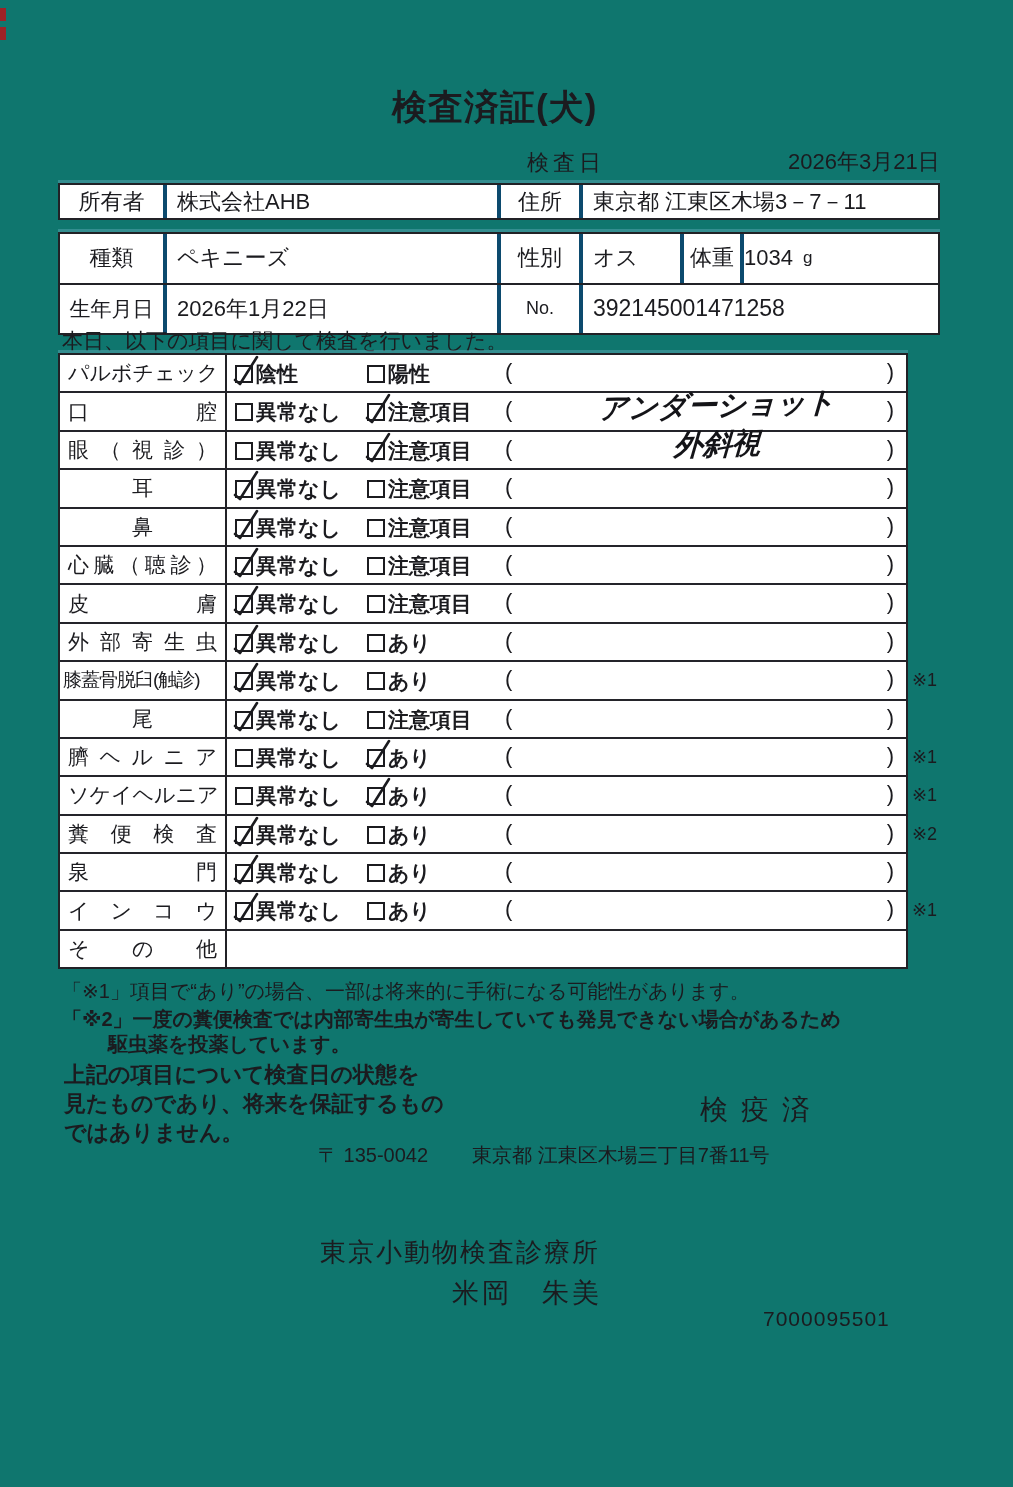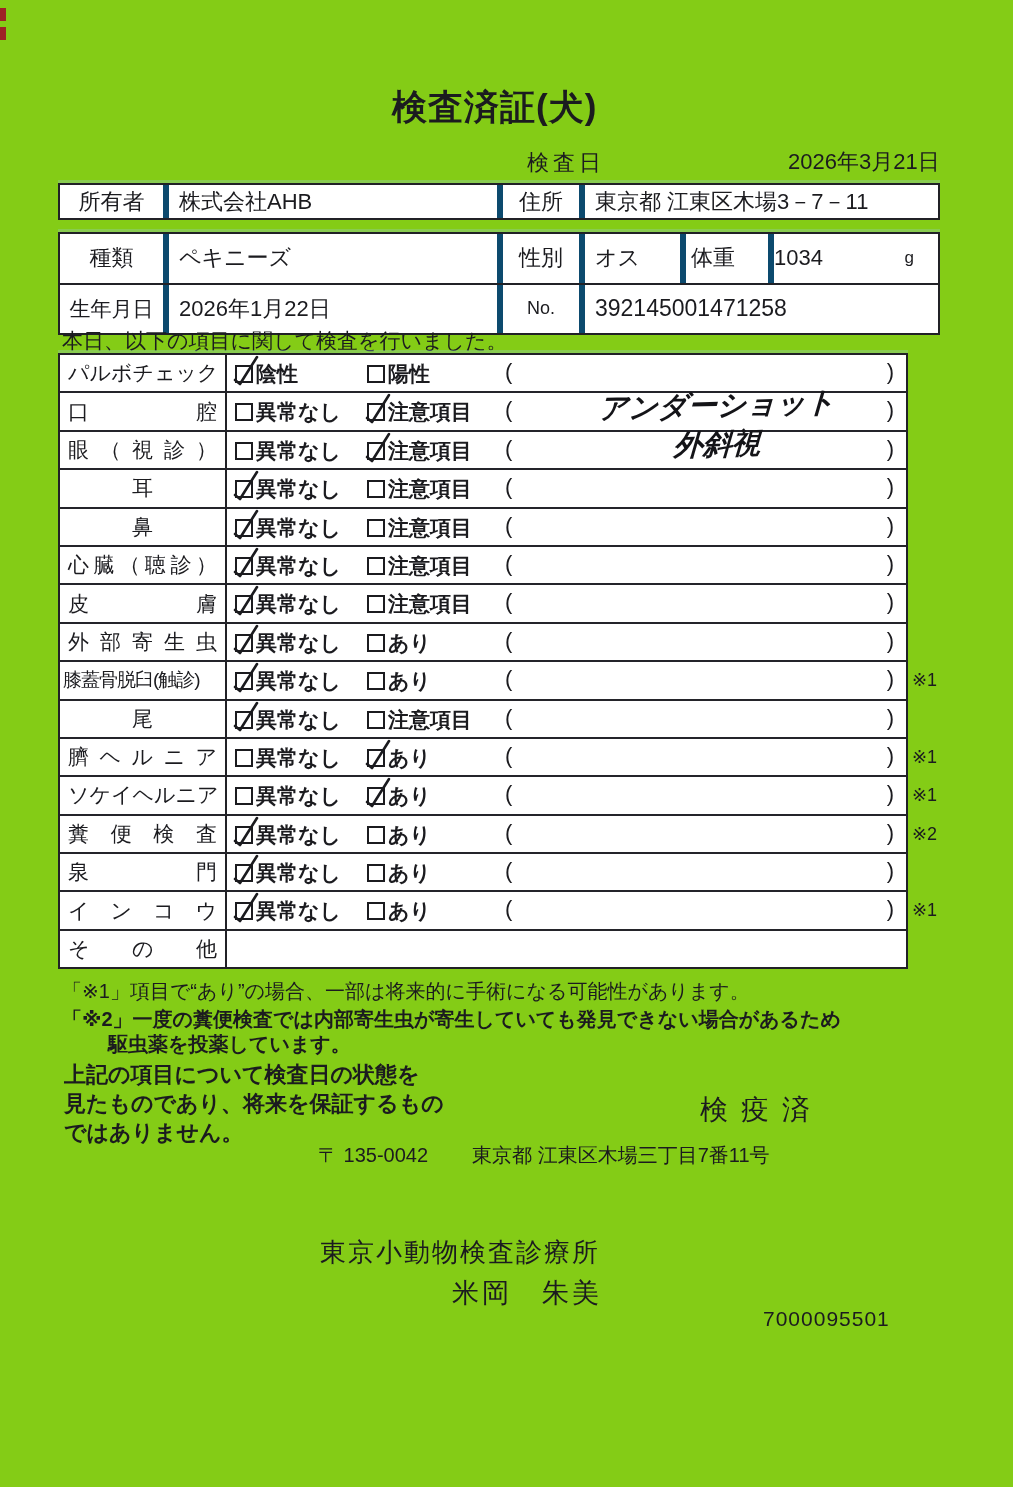--- a/index.html
+++ b/index.html
@@ -1,44 +1,44 @@
 <!DOCTYPE html>
 <html><head>
 <meta charset="utf-8">
 <style>
   html,body{margin:0;padding:0;background:#ffffff;}
   body{font-family:"Liberation Sans","DejaVu Sans",sans-serif;color:#1b1b1f;}
-  .page{position:relative;width:1013px;height:1487px;background:#84cc16;overflow:hidden;}
+  .page{position:relative;width:1013px;height:1487px;background:#0f766e;overflow:hidden;}
 
   
   .redmark{position:absolute;left:0;width:6px;background:#9e2226;}
   .rm1{top:8px;height:13px;}
   .rm2{top:27px;height:13px;}
 
   
   .title{position:absolute;left:392px;top:84px;font-size:35px;font-weight:bold;letter-spacing:1px;}
   .insp-date-label{position:absolute;left:527px;top:148px;font-size:22px;letter-spacing:4px;}
   .insp-date-value{position:absolute;left:788px;top:147px;font-size:22px;}
 
   
   .itable{position:absolute;left:58px;width:882px;border:2px solid #212126;box-sizing:border-box;
           box-shadow:0 -3px 0 rgba(150,205,235,.28);background:#fff;display:flex;flex-direction:column;}
   .t1{top:183px;height:37px;}
   .t2{top:232px;height:103px;}
   .irow{display:flex;flex:1;min-height:0;}
   .irow + .irow{border-top:2px solid #212126;}
   .icell{box-sizing:border-box;display:flex;align-items:center;font-size:22px;overflow:hidden;white-space:nowrap;}
-  .icell.bl{border-left:6px solid #0c4a6e;}
+  .icell.bl{border-left:4px solid #0c4a6e;}
   .lab{justify-content:center;}
   .w-label{width:103px;}
   .w-val1{width:334px;padding-left:10px;}
   .w-lab2{width:82px;}
   .pad{padding-left:10px;}
   .no-label{font-size:18px;}
-  .weight-cell{justify-content:space-between;padding-right:24px;margin-left:28px;}
+  .weight-cell{justify-content:flex-start;padding-right:24px;}
   .weight-unit{font-size:17px;margin-left:10px;}
 
   .intro{position:absolute;left:62px;top:327px;font-size:21px;}
 
   
   .ctable{position:absolute;left:58px;top:353px;width:850px;border:2px solid #212126;box-sizing:border-box;
           box-shadow:0 -3px 0 rgba(150,205,235,.28);background:#fff;}
   .crow{display:flex;height:36.4px;border-bottom:2px solid #24242a;position:relative;}
   .crow:last-child{border-bottom:none;}
   .clabel{width:167px;border-right:2px solid #212126;box-sizing:border-box;display:flex;align-items:center;

